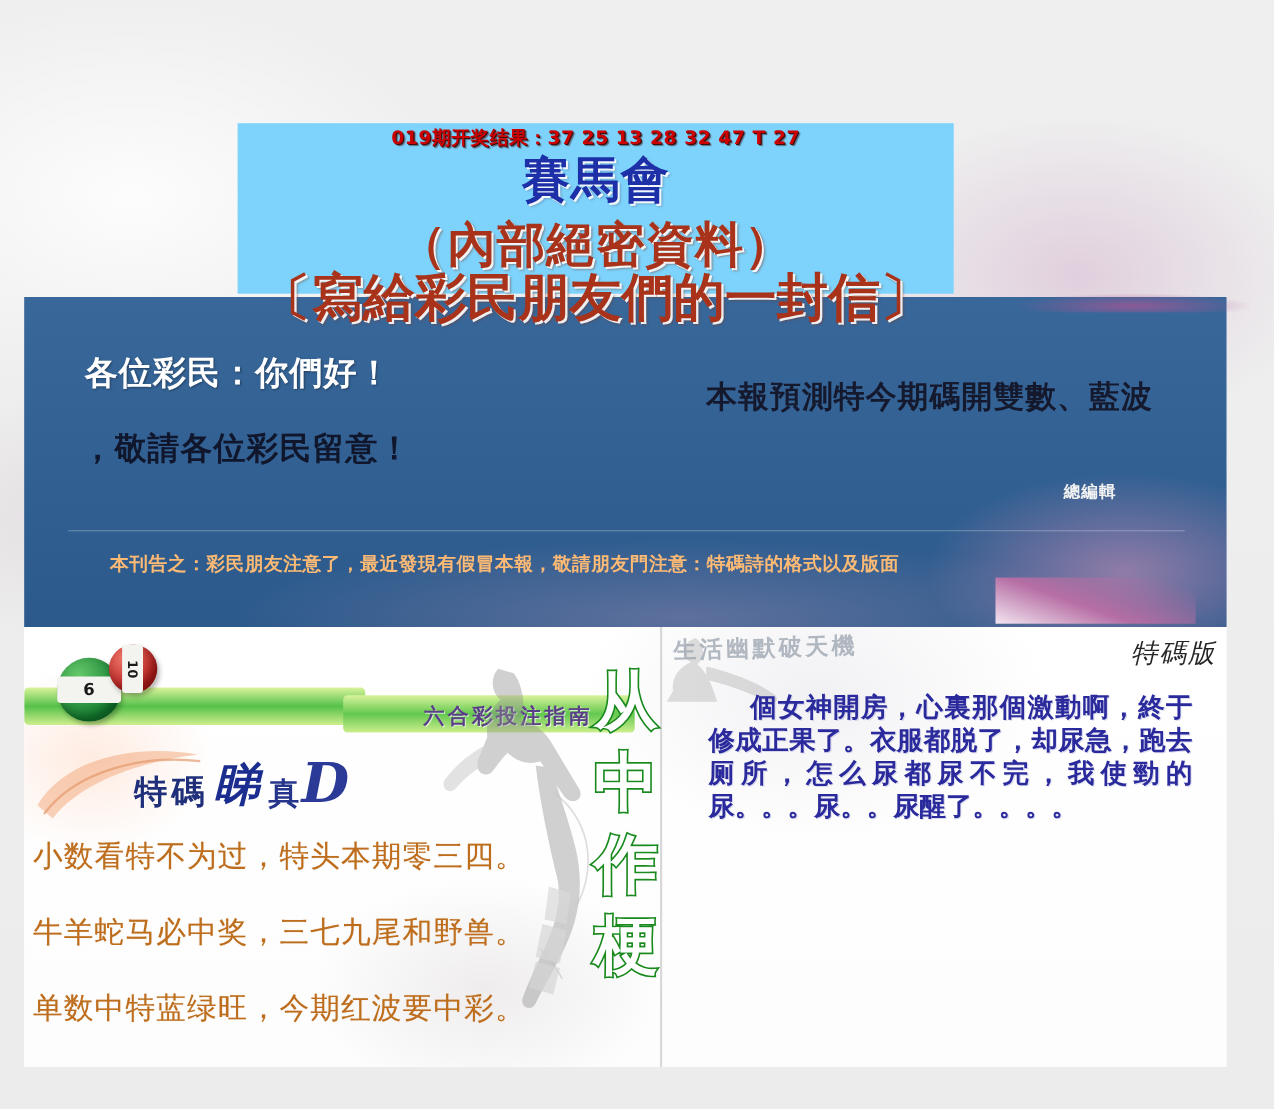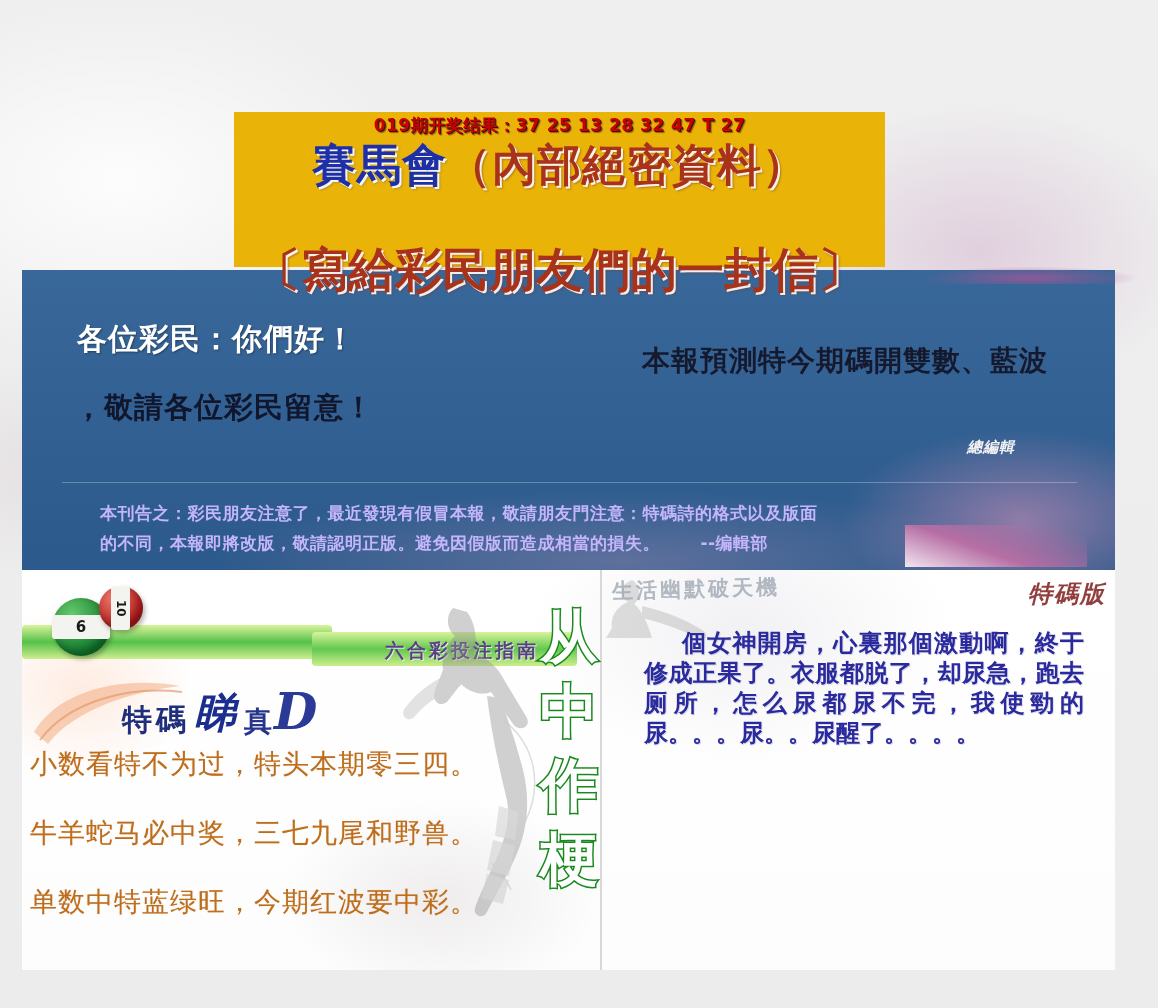--- a/index.html
+++ b/index.html
@@ -16,35 +16,35 @@
     background:
       radial-gradient(ellipse 420px 260px at 120px 180px, rgba(255,255,255,.85), rgba(255,255,255,0) 70%),
       radial-gradient(ellipse 300px 200px at 980px 250px, rgba(198,150,190,.35), rgba(255,255,255,0) 72%),
       radial-gradient(ellipse 260px 160px at 70px 470px, rgba(210,195,205,.35), rgba(255,255,255,0) 70%),
       linear-gradient(#efefef,#ececec);
     z-index:0;
   }
 
   
   .masthead{
-    position:absolute;left:234px;top:112px;width:651px;height:155px;
-    background:#eab308;z-index:3;
+    position:absolute;left:216px;top:112px;width:651px;height:155px;
+    background:#7dd3fc;z-index:3;
   }
   .result-line{
     position:absolute;left:0;top:2px;width:651px;
     text-align:center;
     font-family:"DejaVu Sans",sans-serif;
     font-weight:bold;font-size:17px;letter-spacing:.5px;
     color:#cc0000;
     text-shadow:1px 1px 0 #3a1010, 2px 2px 1px rgba(60,16,16,.5);
     white-space:nowrap;
   }
   .title-row{
     position:absolute;left:0;top:22px;width:651px;height:62px;
-    display:flex;align-items:center;justify-content:center;white-space:nowrap;
+    display:flex;align-items:center;justify-content:flex-start;white-space:nowrap;flex-direction:column;
   }
   .t-blue{
     font-family:"DejaVu Serif",serif;font-weight:bold;font-size:44px;
     color:#1d30a8;letter-spacing:1px;
     text-shadow:2px 2px 0 rgba(255,255,255,.9), 3px 3px 2px rgba(90,90,120,.35);
   }
   .t-red{
     font-family:"DejaVu Serif",serif;font-weight:bold;font-size:44px;
     color:#a8331a;letter-spacing:1px;
     text-shadow:2px 2px 0 rgba(255,255,255,.9), 3px 3px 2px rgba(120,60,40,.45);
@@ -91,30 +91,30 @@
     color:#15192e;letter-spacing:1px;white-space:nowrap;
   }
   .notice{
     position:absolute;left:52px;top:118px;
     font-family:"DejaVu Serif",serif;font-weight:bold;font-size:29px;
     color:#10162c;letter-spacing:1px;white-space:nowrap;
   }
   .signature{
     position:absolute;left:945px;top:168px;
     font-family:"DejaVu Sans",sans-serif;font-weight:bold;font-size:15px;
-    color:#f2f2f2;letter-spacing:1px;white-space:nowrap;font-style:italic;
+    color:#f2f2f2;letter-spacing:1px;white-space:nowrap;
   }
   .divider{
     position:absolute;left:40px;top:212px;width:1015px;height:1px;
     background:rgba(255,255,255,.28);
   }
   .disclaimer{
     position:absolute;left:78px;top:228px;width:1000px;
     font-family:"DejaVu Sans",sans-serif;font-weight:bold;font-size:17px;
-    line-height:30px;color:#c4b5fd;letter-spacing:.5px;
+    line-height:30px;color:#fdba74;letter-spacing:.5px;
   }
   .disclaimer .dept{margin-left:34px;}
   .pink-box{
     position:absolute;left:905px;top:525px;width:182px;height:42px;
     background:linear-gradient(200deg,rgba(46,95,148,0) 10%, rgba(196,110,165,.85) 58%, rgba(252,236,246,.95) 100%);
     z-index:4;pointer-events:none;
   }
 
   
   .lower{
@@ -206,21 +206,21 @@
     color:#26358c;margin-left:4px;
     text-shadow:1px 1px 0 rgba(255,255,255,.8);
   }
   .logo-tema .d{
     font-family:"DejaVu Serif",serif;font-style:italic;font-weight:bold;font-size:50px;
     color:#2b3a96;margin-left:2px;
   }
 
   
   .poem{
-    position:absolute;left:8px;top:176px;width:500px;z-index:6;
+    position:absolute;left:8px;top:190px;width:500px;z-index:6;
   }
   .poem-line{
     font-family:"DejaVu Sans",sans-serif;font-size:27px;font-weight:normal;
     color:#bd6d1c;letter-spacing:1px;white-space:nowrap;
     margin-bottom:33px;
     text-shadow:0 0 1px rgba(189,109,28,.35);
   }
 
   
   .dancer{position:absolute;left:395px;top:600px;z-index:3;opacity:.55;}
@@ -241,22 +241,22 @@
 
   
   .watermark-head{
     position:absolute;left:612px;top:575px;z-index:6;
     font-family:"DejaVu Serif",serif;font-weight:bold;font-size:21px;
     color:#9aa3ae;letter-spacing:3px;white-space:nowrap;opacity:.75;
     transform:rotate(-1.5deg);
   }
   .tema-ban{
     position:absolute;left:1028px;top:578px;z-index:6;
-    font-family:"DejaVu Serif",serif;font-style:italic;font-weight:bold;font-size:24px;
-    color:#7f1d1d;letter-spacing:2px;white-space:nowrap;opacity:.85;
+    font-family:"DejaVu Serif",serif;font-style:italic;font-weight:normal;font-size:24px;
+    color:#000000;letter-spacing:2px;white-space:nowrap;opacity:.85;
   }
   .story{
     position:absolute;left:644px;top:628px;width:440px;z-index:6;
     font-family:"DejaVu Serif",serif;font-weight:bold;font-size:24px;
     line-height:30px;color:#2a2a9c;text-align:justify;
     text-indent:38px;
     letter-spacing:0px;
     text-shadow:1px 1px 0 rgba(120,120,200,.25);
   }
   .rsil{position:absolute;left:598px;top:572px;z-index:4;opacity:.45;}
@@ -280,24 +280,20 @@
 <div class="pink-blur-top"></div>
 <div class="blue-panel">
   <div class="tint"></div>
   <div class="greeting">各位彩民：你們好！</div>
   <div class="forecast">本報預測特今期碼開雙數、藍波</div>
   <div class="notice">，敬請各位彩民留意！</div>
   <div class="signature">總編輯</div>
   <div class="divider"></div>
   <div class="disclaimer">
     <div>本刊告之：彩民朋友注意了，最近發現有假冒本報，敬請朋友門注意：特碼詩的格式以及版面</div>
-    <div>
-      <span>的不同，本報即將改版，敬請認明正版。避免因假版而造成相當的損失。</span>
-      <span class="dept">--编輯部</span>
-    </div>
   </div>
 </div>
 <div class="pink-box"></div>
 
 <div class="lower">
   <div class="paper"></div>
 
   <svg class="eye-swoosh" viewBox="0 0 160 80">
     <path d="M4 62 C30 18 96 6 150 16 C100 22 44 40 18 74 Z" fill="#f0a070" opacity=".55"></path>
     <path d="M10 70 C40 30 100 16 152 22" stroke="#e08a55" stroke-width="2" fill="none" opacity=".7"></path>

